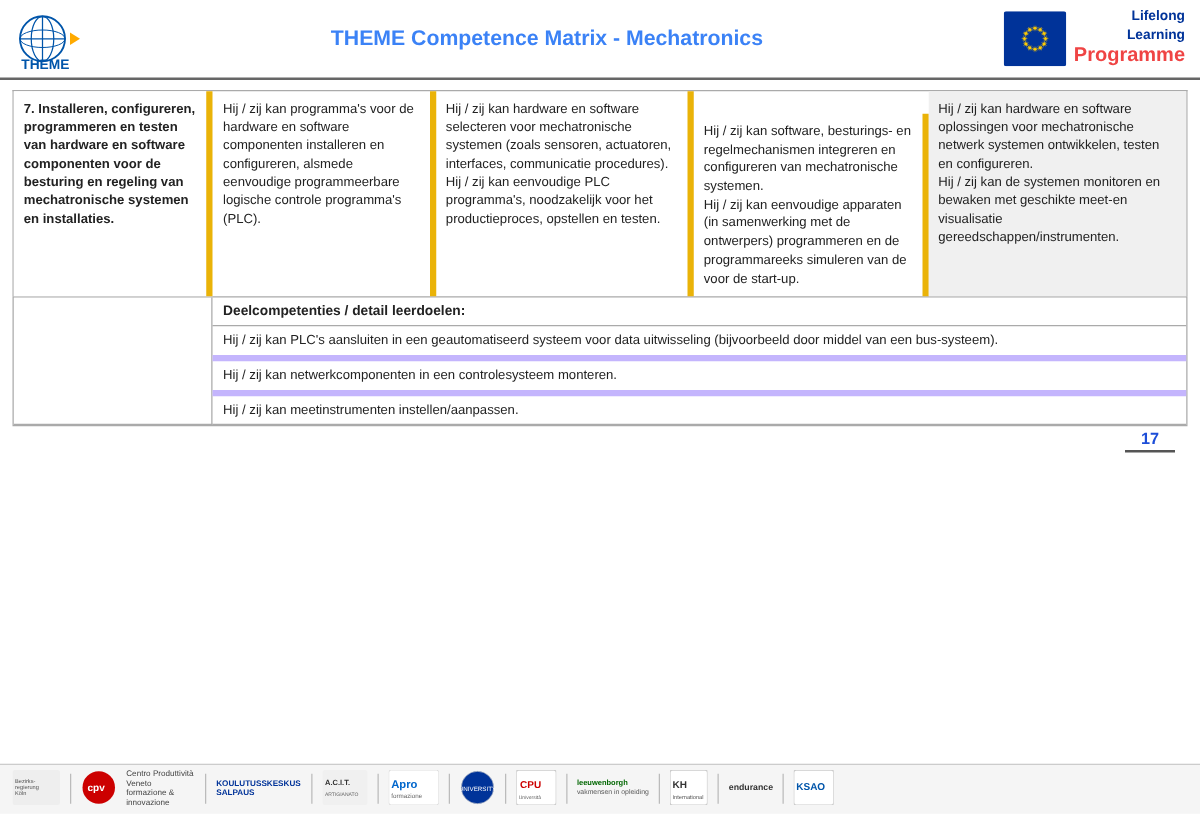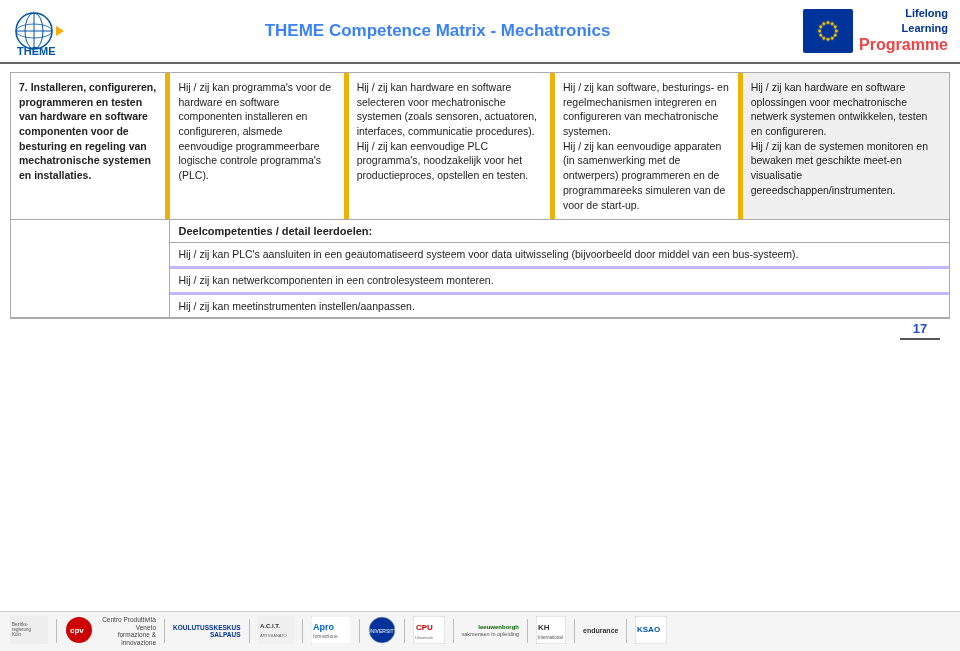--- a/index.html
+++ b/index.html
@@ -72,21 +72,21 @@
       font-size: 10.5px;
       line-height: 1.4;
       vertical-align: top;
     }
     .top-col:last-child {
       border-right: none;
     }
     .col-0 { width: 17%; background: #fff; }
     .col-1 { width: 19%; }
     .col-2 { width: 22%; }
-    .col-3 { width: 20%; }
+    .col-3 { width: 20%; margin-top: 18px; }
     .col-4 { width: 22%; background: #f0f0f0; }
 
     
     .bottom-table {
       border: 1px solid #aaa;
       width: 100%;
     }
     .bottom-header-row {
       display: flex;
     }
@@ -103,21 +103,21 @@
       padding: 5px 8px;
       font-weight: bold;
       font-size: 11px;
       border-bottom: 1px solid #aaa;
     }
     .detail-rows {
       width: 100%;
     }
     .detail-row {
       padding: 4px 8px;
-      border-bottom: 3px solid #c4b5fd;
+      border-bottom: 5px solid #c4b5fd;
       font-size: 10.5px;
       line-height: 1.4;
     }
     .detail-row:last-child {
       border-bottom: none;
     }
 
     
     .page-number-area {
       display: flex;
@@ -146,21 +146,21 @@
       padding: 4px 10px;
       display: flex;
       align-items: center;
       gap: 8px;
       flex-wrap: wrap;
       min-height: 36px;
     }
     .footer-logo {
       font-size: 7.5px;
       color: #555;
-      text-align: right;
+      text-align: left;
       line-height: 1.2;
     }
     .footer-divider {
       width: 1px;
       height: 24px;
       background: #bbb;
     }
   </style>
 </head>
 <body>

